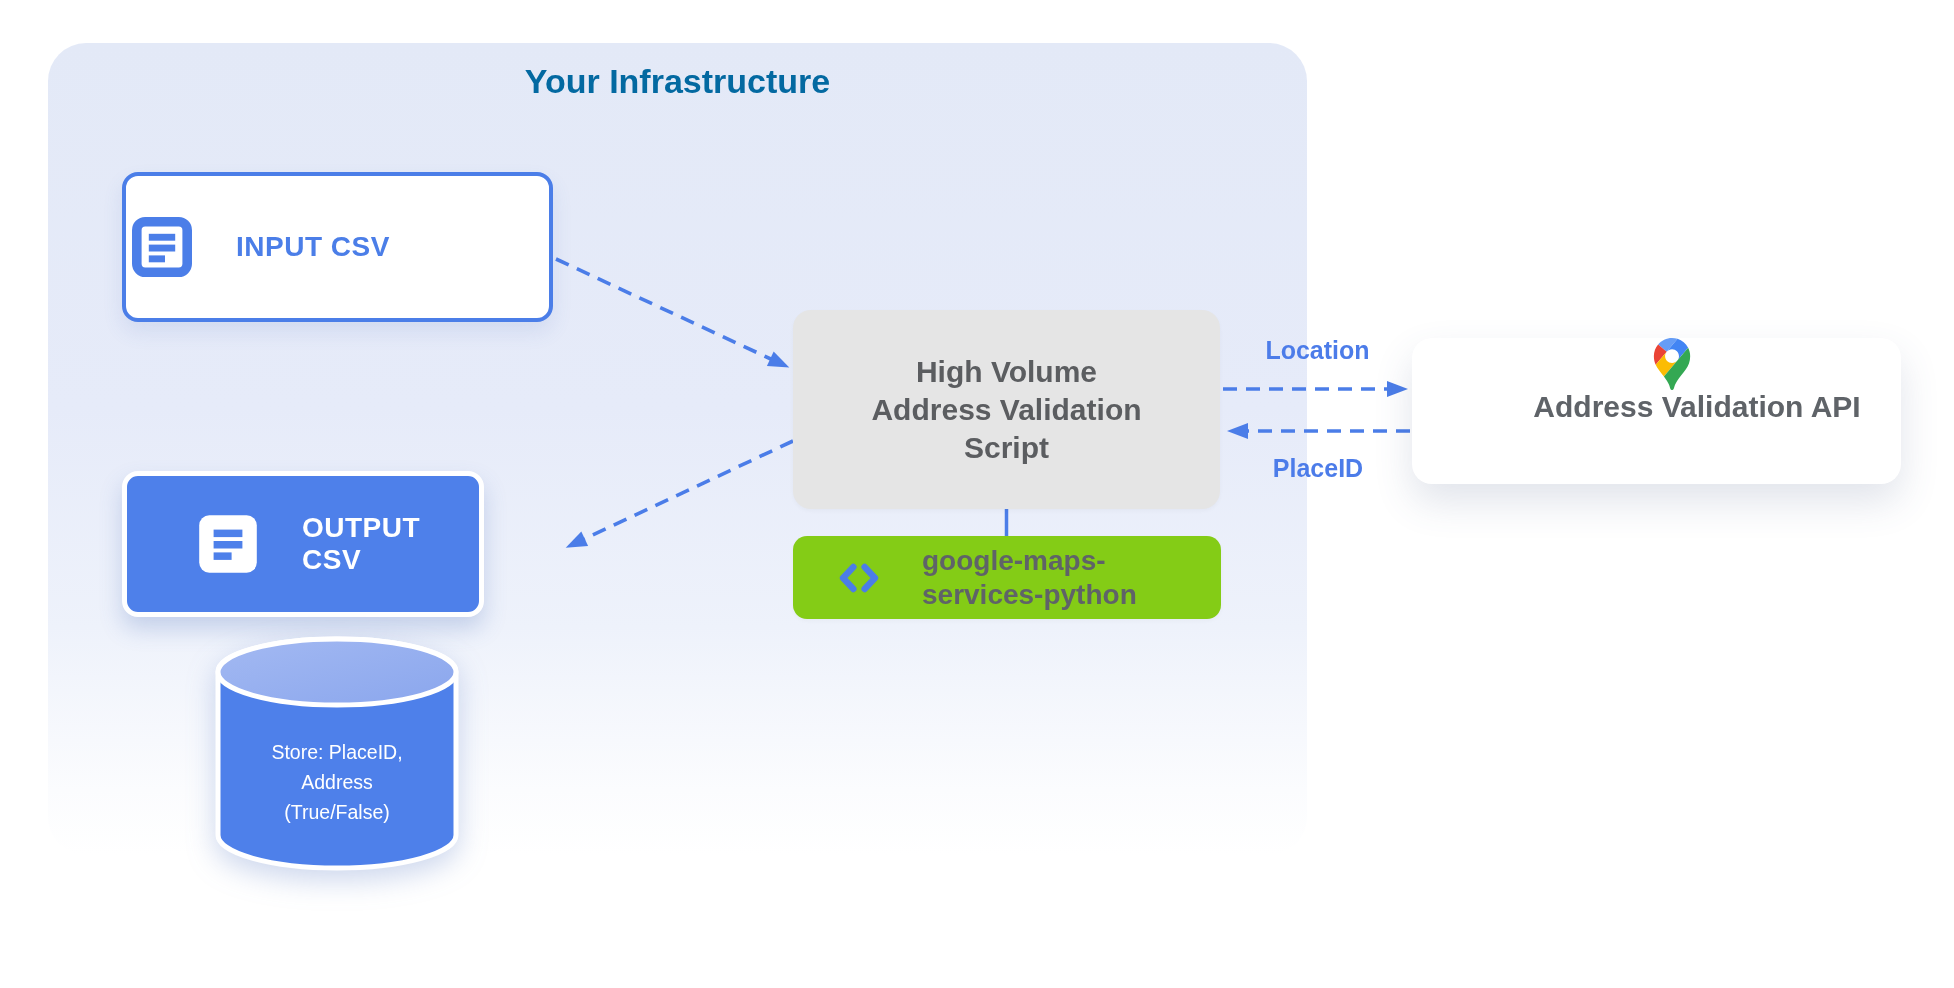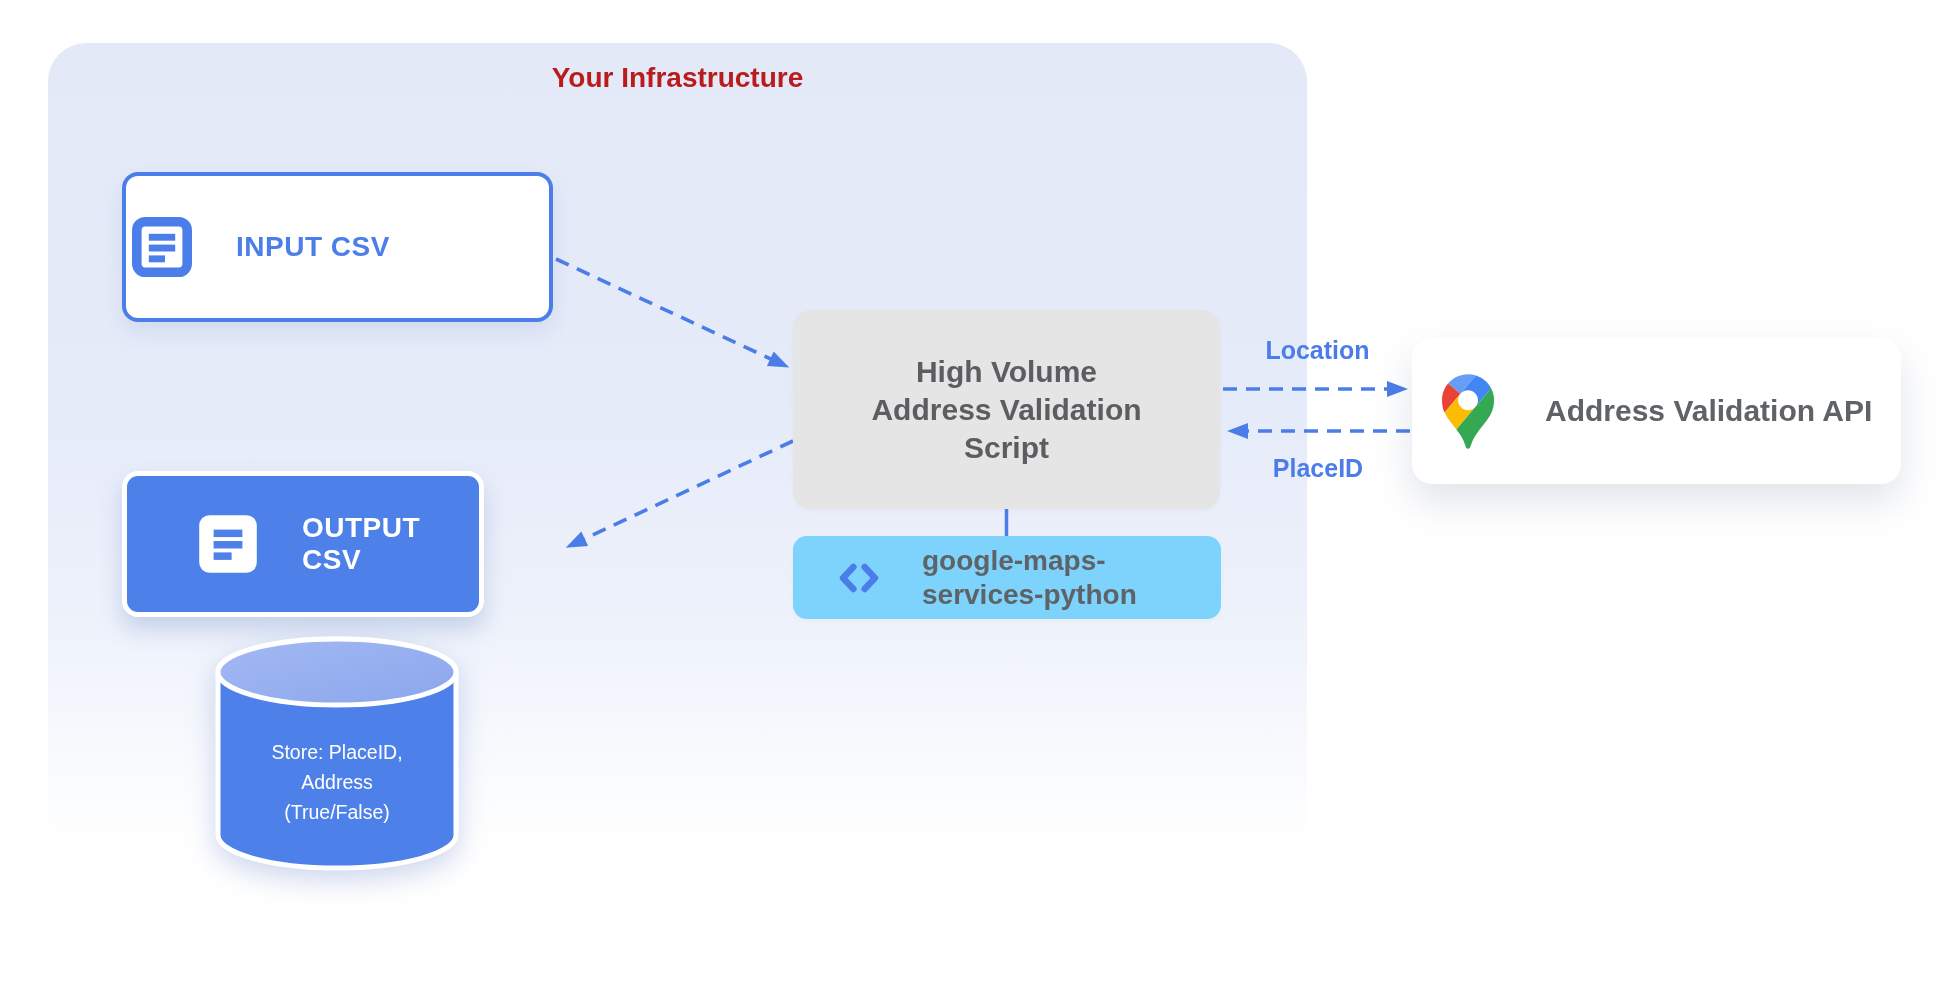--- a/index.html
+++ b/index.html
@@ -16,21 +16,21 @@
   .panel{
     position:absolute;
     left:48px;top:43px;width:1259px;height:812px;
     border-radius:38px;
     background:linear-gradient(180deg,#e3e9f7 0%,#e6ebf9 45%,#eef2fb 72%,#fbfcfe 92%,#ffffff 100%);
   }
   .panel-title{
     position:absolute;
     left:48px;top:62px;width:1259px;
     text-align:center;
-    font-size:28px;font-weight:700;color:#b91c1c;
+    font-size:34px;font-weight:700;color:#0369a1;
   }
   .node{
     position:absolute;
     display:flex;align-items:center;
     box-sizing:border-box;
   }
   .input-node{
     left:122px;top:172px;width:431px;height:150px;
     background:#ffffff;
     border:4px solid #4b7ee8;
@@ -61,36 +61,37 @@
     background:#e5e5e5;
     border-radius:18px;
     flex-direction:column;justify-content:center;
     box-shadow:0 2px 4px rgba(0,0,0,0.03);
   }
   .script-node .line{
     font-size:30px;line-height:38px;font-weight:700;color:#5b5d60;text-align:center;
   }
   .library-node{
     left:793px;top:536px;width:428px;height:83px;
-    background:#7dd3fc;
+    background:#84cc16;
     border-radius:14px;
     padding-left:42px;
     box-shadow:0 2px 4px rgba(0,0,0,0.03);
   }
   .library-node .code-icon{width:48px;height:48px;flex:0 0 48px;}
   .library-node .lib-text{margin-left:39px;}
   .library-node .line{
     font-size:28px;line-height:34px;font-weight:700;color:#5f6368;text-align:left;
   }
   .api-node{
     left:1412px;top:338px;width:489px;height:146px;
     background:#ffffff;
     border-radius:20px;
     padding-left:30px;
     box-shadow:0 18px 38px rgba(70,90,130,0.16);
+    flex-direction:column;
   }
   .api-node .pin-icon{width:52px;height:75px;flex:0 0 52px;}
   .api-node .node-label{
     margin-left:51px;
     font-size:30px;font-weight:700;color:#5f6368;
   }
   .cyl-wrap{
     position:absolute;left:210px;top:630px;width:254px;height:252px;
     filter:drop-shadow(0 10px 14px rgba(76,110,189,0.28));
   }

